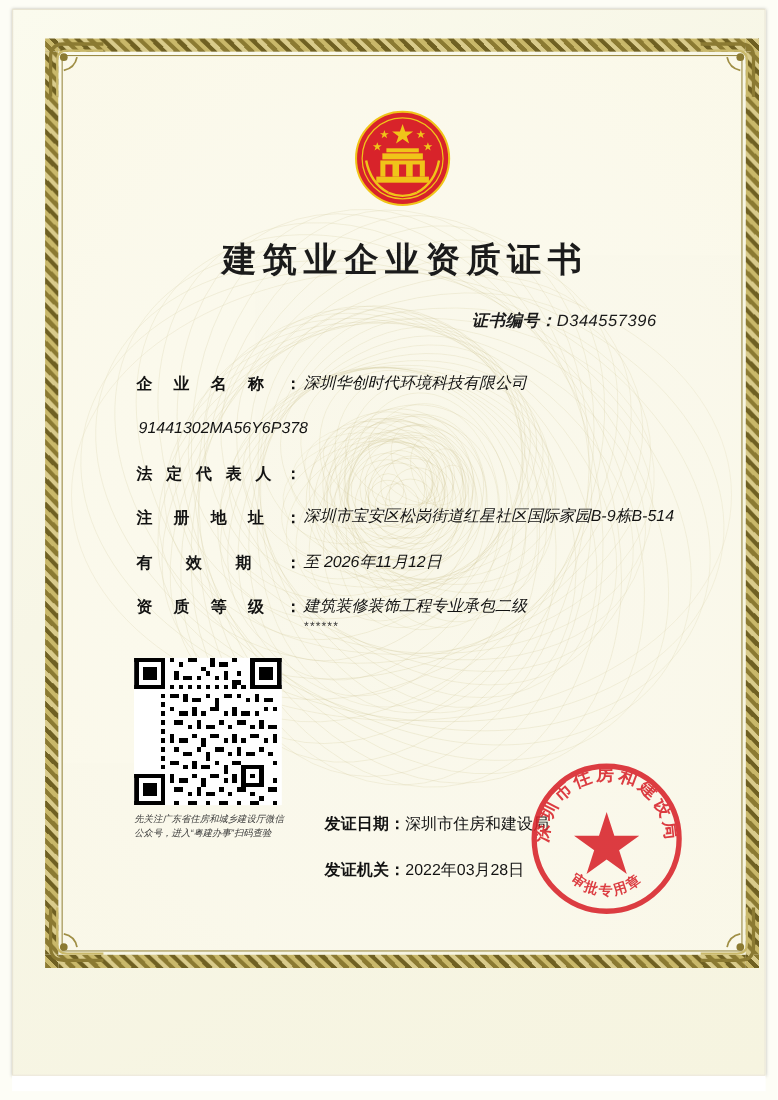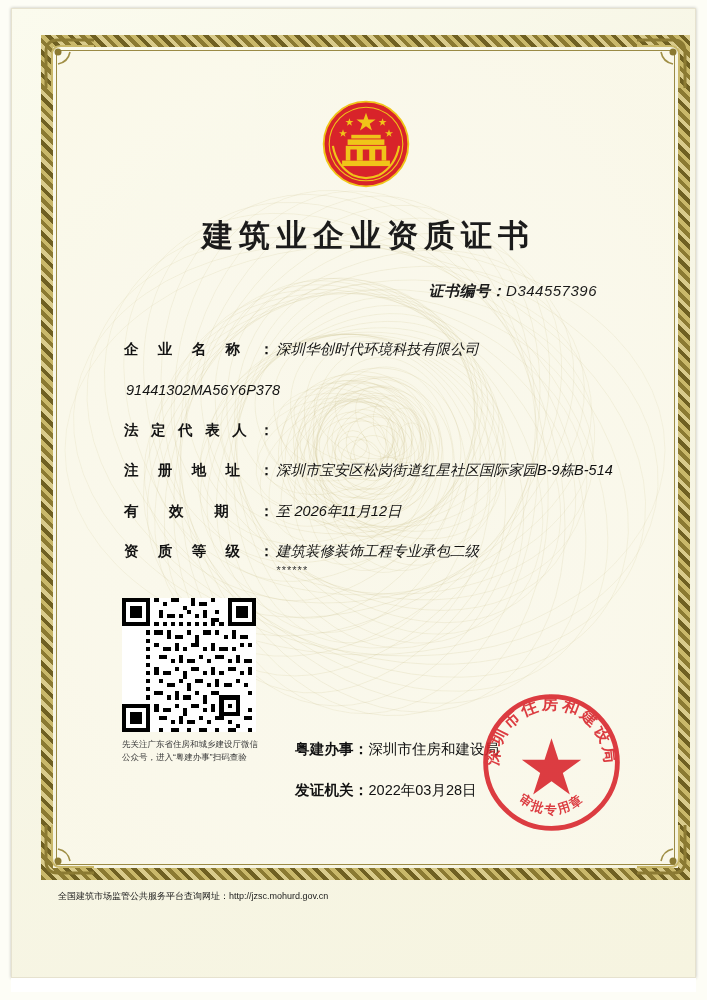--- a/index.html
+++ b/index.html
@@ -191,20 +191,21 @@
     height: 134px;
     display: block;
     background: #fff;
   }
   .qr-caption {
     margin-top: 6px;
     font-size: 8.5px;
     line-height: 1.5;
     color: #3a3a3a;
     width: 140px;
+    font-style: italic;
   }
 
   
   .issuer-block {
     position: absolute;
     right: 60px;
     top: 690px;
     width: 320px;
     text-align: left;
   }
@@ -637,21 +638,21 @@
             <rect x="23" y="32" width="1" height="1"></rect>
               <rect x="26" y="32" width="2" height="1"></rect>
             <rect x="31" y="32" width="1" height="1"></rect>
           </g>
         </svg>
         <div class="qr-caption">先关注广东省住房和城乡建设厅微信公众号，进入“粤建办事”扫码查验</div>
       </div>
 
       <div class="issuer-block">
         <div class="issuer-row">
-          <span class="lbl">粤建办事：</span><span>深圳市住房和建设局</span>
+          <span class="lbl">发证日期：</span><span>深圳市住房和建设局</span>
         </div>
         <div class="issuer-row">
           <span class="lbl">发证机关：</span><span>2022年03月28日</span>
         </div>
       </div>
 
     </div>
 
     <svg class="seal" viewBox="0 0 160 160">
       <defs>
@@ -662,18 +663,17 @@
       <polygon fill="#d8232a" points="80,55 87.2,77.2 110.6,77.2 91.7,90.9 98.9,113.1 80,99.4 61.1,113.1 68.3,90.9 49.4,77.2 72.8,77.2"></polygon>
       <text font-family="'DejaVu Sans','Liberation Sans',sans-serif" font-size="17" font-weight="bold" fill="#d8232a" letter-spacing="3">
         <textPath href="#sealTopArc" startOffset="50%" text-anchor="middle">深圳市住房和建设局</textPath>
       </text>
       <text font-family="'DejaVu Sans','Liberation Sans',sans-serif" font-size="13" font-weight="bold" fill="#d8232a" letter-spacing="2">
         <textPath href="#sealBotArc" startOffset="50%" text-anchor="middle">审批专用章</textPath>
       </text>
     </svg>
 
     <div class="footer">
-      <div>全国建筑市场监管公共服务平台查询网址：http://jzsc.mohurd.gov.cn</div>
     </div>
 
   </div>
   <div class="bottom-band"></div>
 </div>
 
 </body></html>

